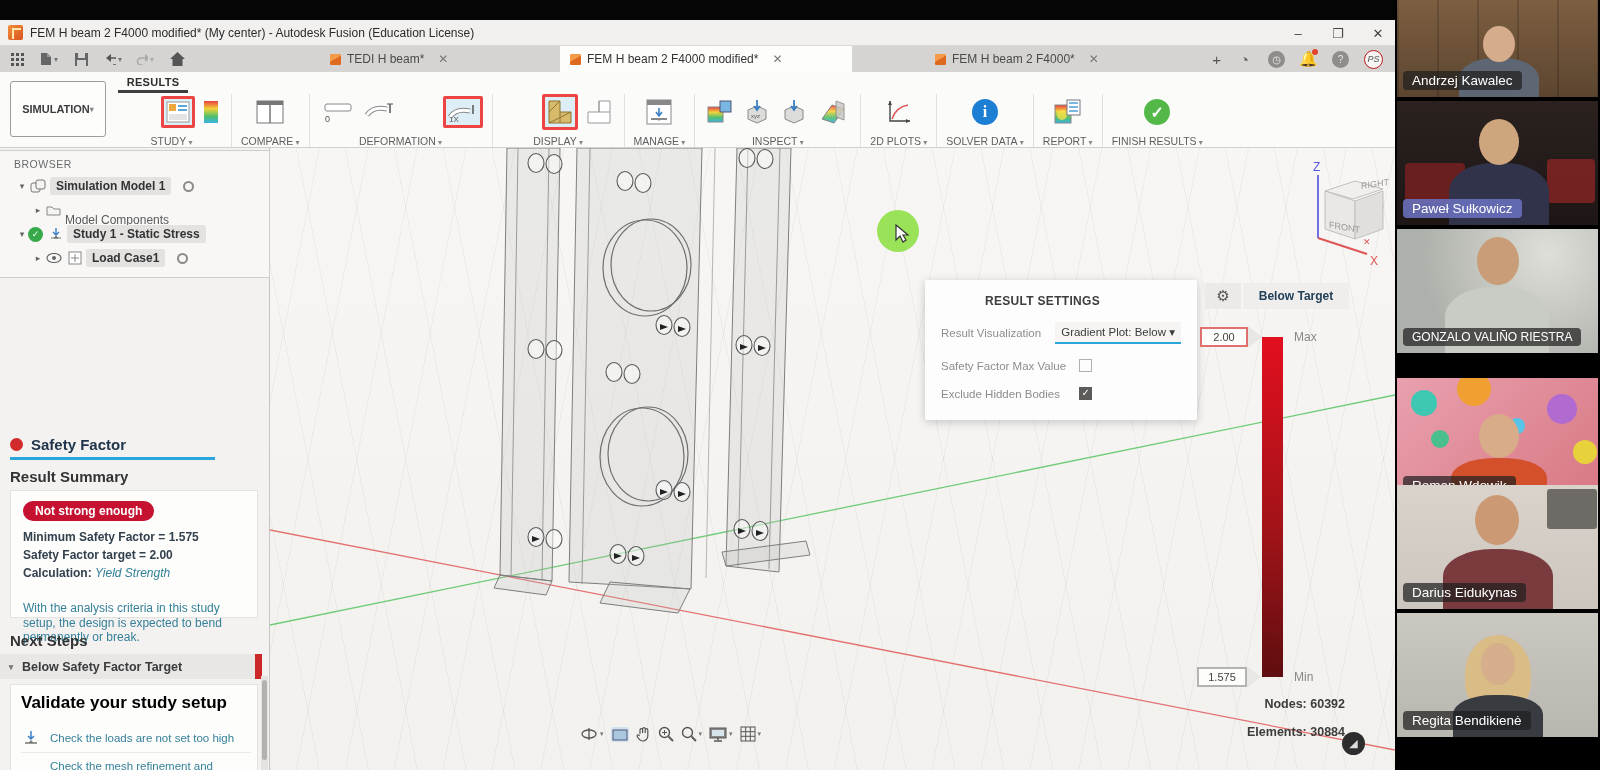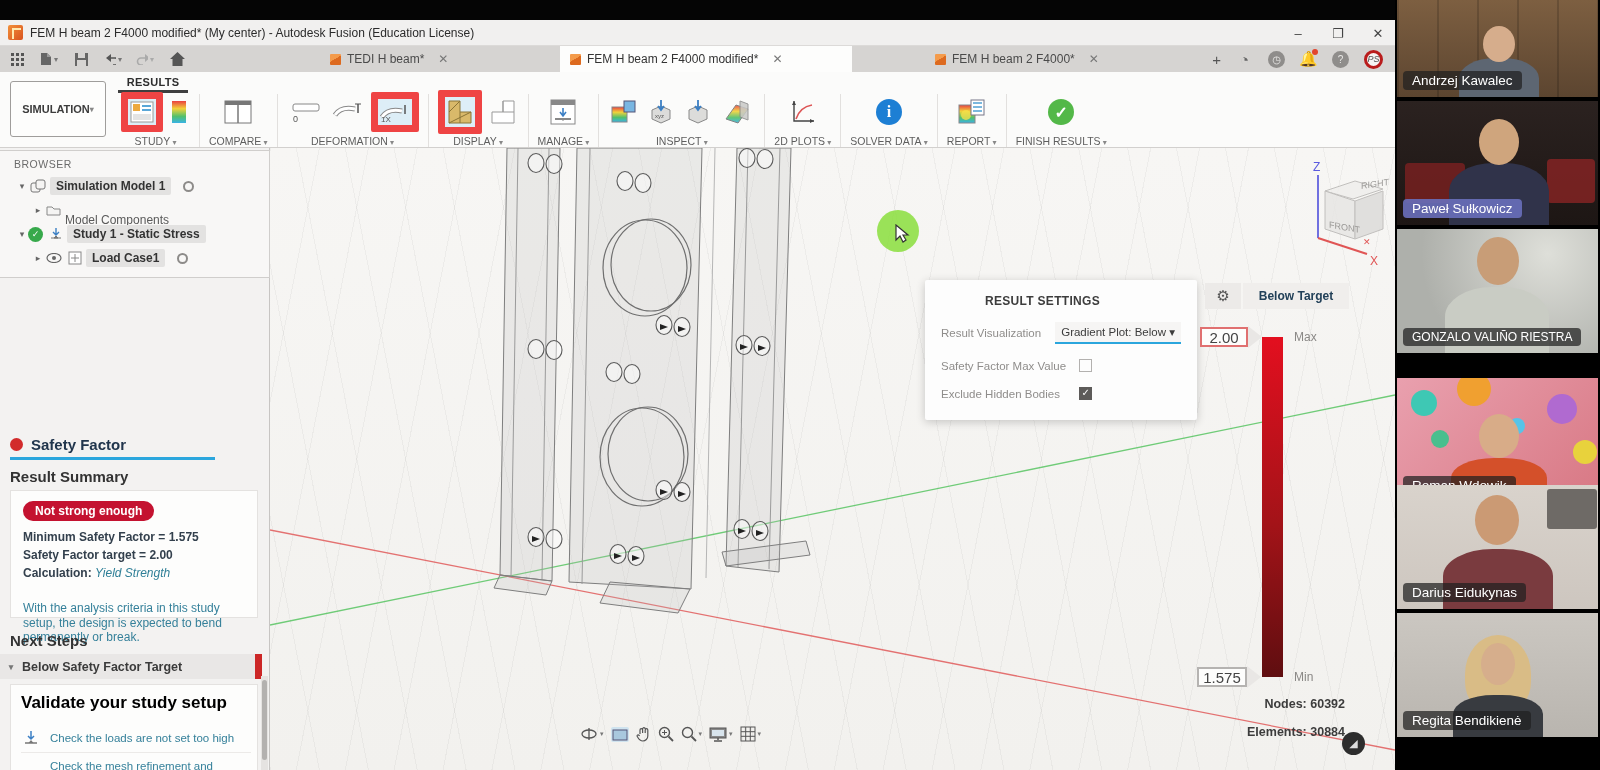--- a/index.html
+++ b/index.html
@@ -32,41 +32,41 @@
              font-size:12px; color:#4a4a4a; }
   .doc-tab.active { background:#fdfdfc; color:#333; }
   .cube-ico { width:11px; height:11px; background:linear-gradient(150deg,#f49b4b 45%,#dd6a1f 46%);
               border-radius:1px; margin-right:6px; }
   .tab-x { margin-left:14px; color:#777; font-size:12px; }
   .tbar-right { position:absolute; right:12px; top:0; height:26px; display:flex; align-items:center; gap:15px; }
   .round-ic { width:17px; height:17px; border-radius:50%; background:#8f8d8b; color:#e9e8e6;
               font-size:10px; display:flex; align-items:center; justify-content:center; position:relative; }
   .round-ic.flat { background:transparent; color:#666; font-size:15px; }
   .bell-dot { position:absolute; right:-1px; top:-2px; width:6px; height:6px; border-radius:50%; background:#e2452d; }
-  .avatar { width:19px; height:19px; border-radius:50%; background:#f6f5f4; border:3px solid #b91c1c;
+  .avatar { width:19px; height:19px; border-radius:50%; background:#f6f5f4; border:1px solid #b91c1c;
             color:#555; font-size:9px; display:flex; align-items:center; justify-content:center;font-style:italic; }
   .plus-ic { color:#555; font-size:15px; }
 
   
   #ribbon { position:absolute; left:0; top:72px; width:100%; height:76px; background:#fbfbfa;
             border-bottom:1px solid #d2d0ce; }
   #sim-btn { position:absolute; left:10px; top:9px; width:96px; height:56px; border:1px solid #9f9d9b;
              border-radius:3px; background:#fdfdfc; display:flex; align-items:center; justify-content:center;
              font-size:11px; font-weight:bold; color:#3c3c3c; }
   #results-tab { position:absolute; left:118px; top:4px; width:70px; text-align:center; }
   #results-tab .rl { font-size:11px; font-weight:bold; color:#2e2e2e; letter-spacing:.3px; }
   #results-tab .ru { height:3px; background:#3f3f3f; margin-top:2px; }
   .rgroups { position:absolute; left:112px; top:18px; display:flex; align-items:flex-start; }
   .rgroup { padding:0 9px; text-align:center; border-right:1px solid #e2e0de; }
   .rgroup:last-child { border-right:none; }
   .gicons { height:36px; display:flex; align-items:center; justify-content:center; gap:5px; }
   .glabel { margin-top:5px; font-size:10.5px; color:#5e5e5e; white-space:nowrap; }
   .drop::after { content:" ▾"; font-size:8px; color:#888; }
-  .selbox { background:#ddeef7; border:7px solid #ef4444; border-radius:2px; padding:2px; display:flex;
-            align-items:center; justify-content:center; }
+  .selbox { background:#ddeef7; border:3px solid #ef4444; border-radius:2px; padding:2px; display:flex;
+            align-items:center; justify-content:center;margin-left:40px; }
   .plainbox { padding:3px; display:flex; align-items:center; justify-content:center; }
   .circ-ic { width:26px; height:26px; border-radius:50%; color:#fff; font-weight:bold;
              display:flex; align-items:center; justify-content:center; }
 
   
   #leftpanel { position:absolute; left:0; top:148px; width:270px; height:622px; background:#f3f2f1;
                border-right:1px solid #c7c5c3; }
   #browser { position:absolute; left:0; top:2px; width:270px; height:128px; background:#f8f7f6;
              border:1px solid #d0cecc; border-left:none; }
   #browser .bt { font-size:10.5px; color:#6b6b6b; letter-spacing:.5px; padding:7px 0 4px 14px; }
@@ -127,21 +127,21 @@
   .cb.on { background:#5d5b59; border-color:#5d5b59; position:relative; }
   .cb.on::after { content:"✓"; position:absolute; left:1.5px; top:-1px; color:#fff; font-size:10px; }
 
   
   #leg-gear { position:absolute; left:935px; top:135px; width:36px; height:26px; background:#eceae8;
               display:flex; align-items:center; justify-content:center; color:#555; font-size:15px; }
   #leg-head { position:absolute; left:973px; top:135px; width:106px; height:26px; background:#f0eeec;
               display:flex; align-items:center; justify-content:center; font-size:12px; font-weight:bold; color:#224058; }
   #leg-bar { position:absolute; left:992px; top:189px; width:21px; height:340px;
              background:linear-gradient(#e30f1f,#a31318 55%,#5f0e10); }
-  .tag { position:absolute; height:20px; background:#fdfdfc; font-size:15px; color:#444;
+  .tag { position:absolute; height:20px; background:#fdfdfc; font-size:11px; color:#444;
          display:flex; align-items:center; justify-content:center; }
   #tag-max { left:930px; top:179px; width:48px; border:2px solid #e07070; }
   #tag-min { left:927px; top:519px; width:50px; border:2px solid #b5b3b1; }
   .tagpt { position:absolute; width:0; height:0; border-top:11px solid transparent; border-bottom:11px solid transparent; }
   #pt-max { left:978px; top:178px; border-left:14px solid #e9e7e5; }
   #pt-min { left:977px; top:518px; border-left:14px solid #e9e7e5; }
   .leg-lab { position:absolute; font-size:12px; color:#8a8886; }
   #lab-max { left:1024px; top:182px; }
   #lab-min { left:1024px; top:522px; }
 

